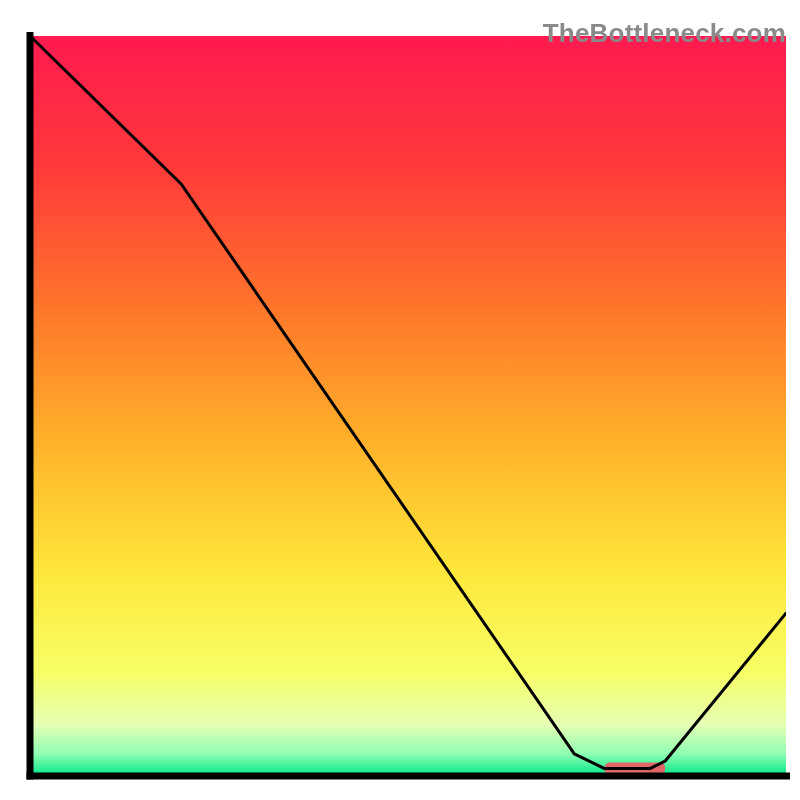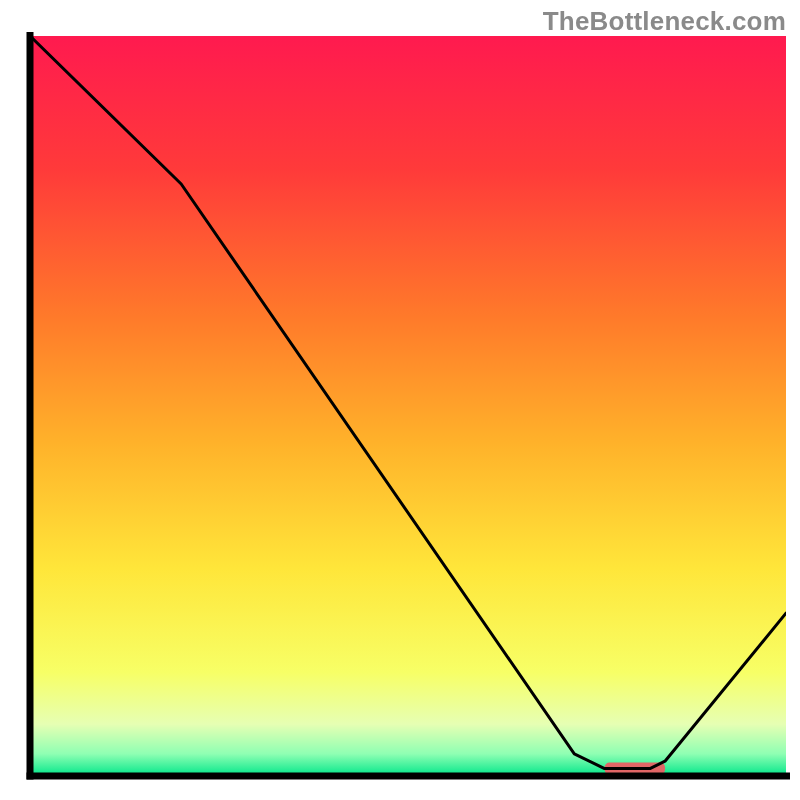--- a/index.html
+++ b/index.html
@@ -11,21 +11,21 @@
     font-family: Arial, Helvetica, sans-serif;
     overflow: hidden;
   }
   .chart-wrapper {
     position: relative;
     width: 800px;
     height: 800px;
   }
   .watermark {
     position: absolute;
-    top: 6px;
+    top: 18px;
     right: 14px;
     font-size: 26px;
     font-weight: 600;
     color: #8a8a8a;
     letter-spacing: 0.2px;
     z-index: 5;
     user-select: none;
   }
   svg.plot {
     position: absolute;

